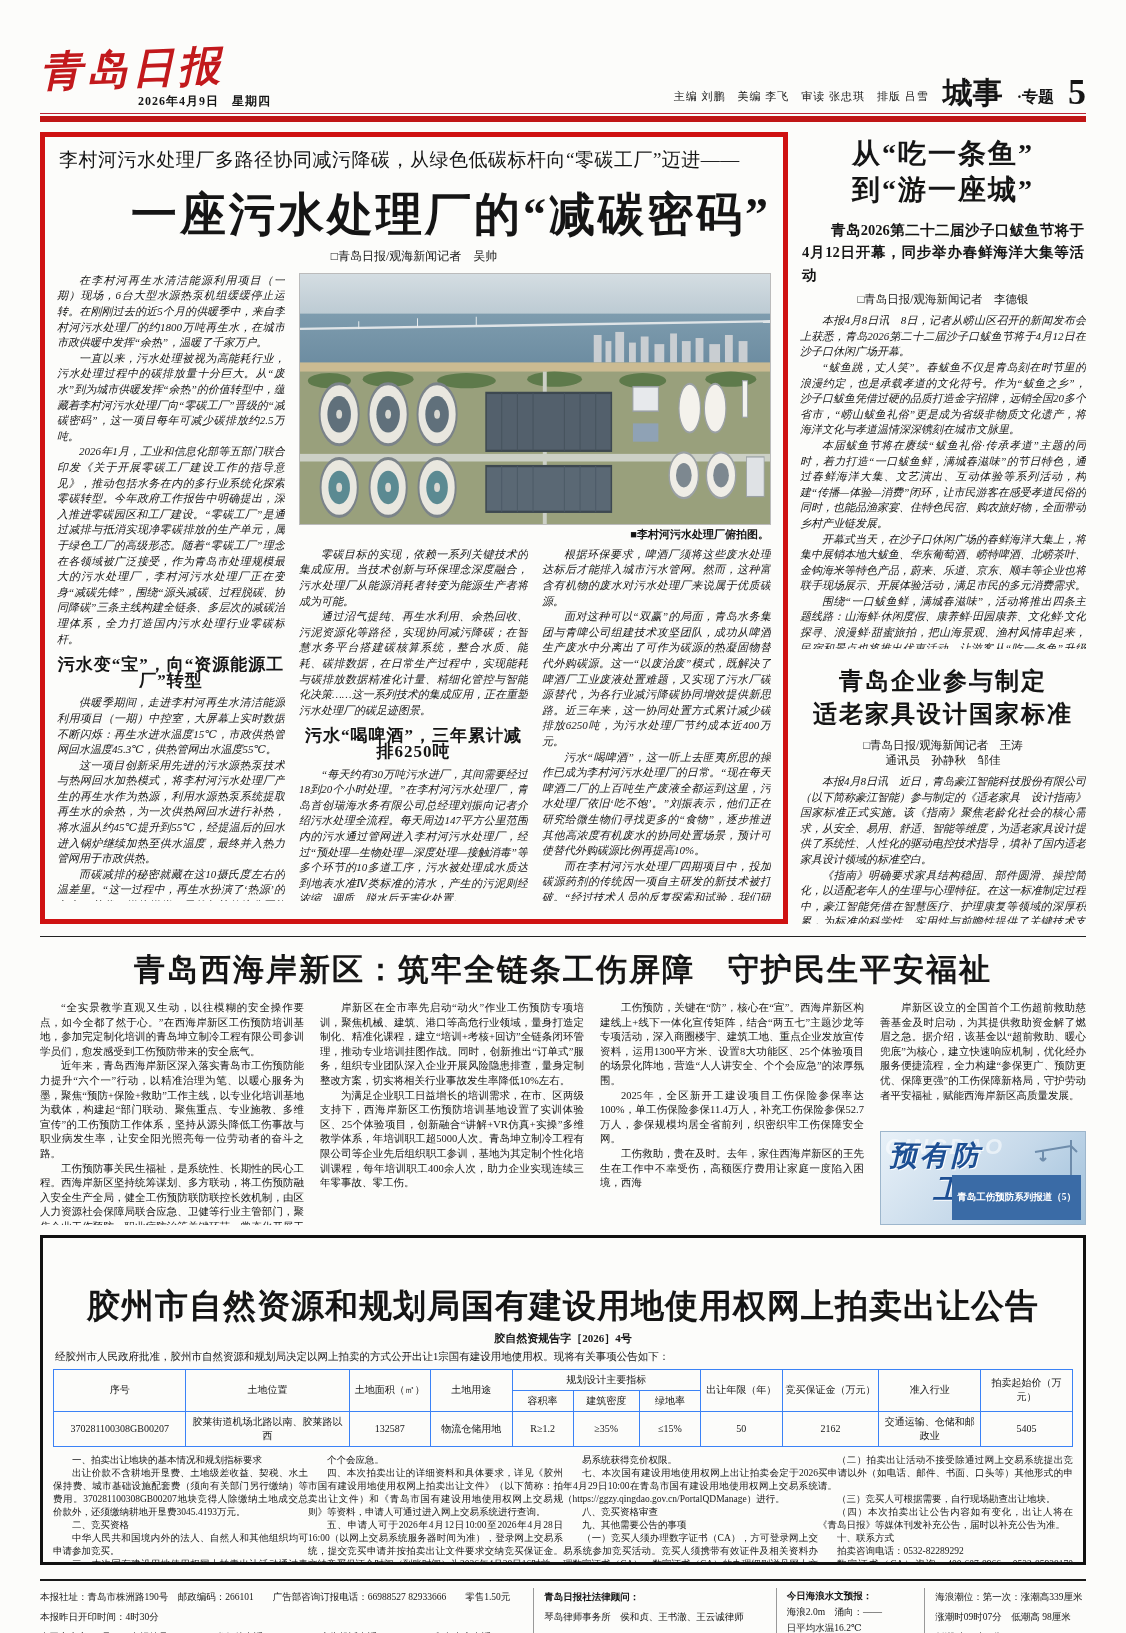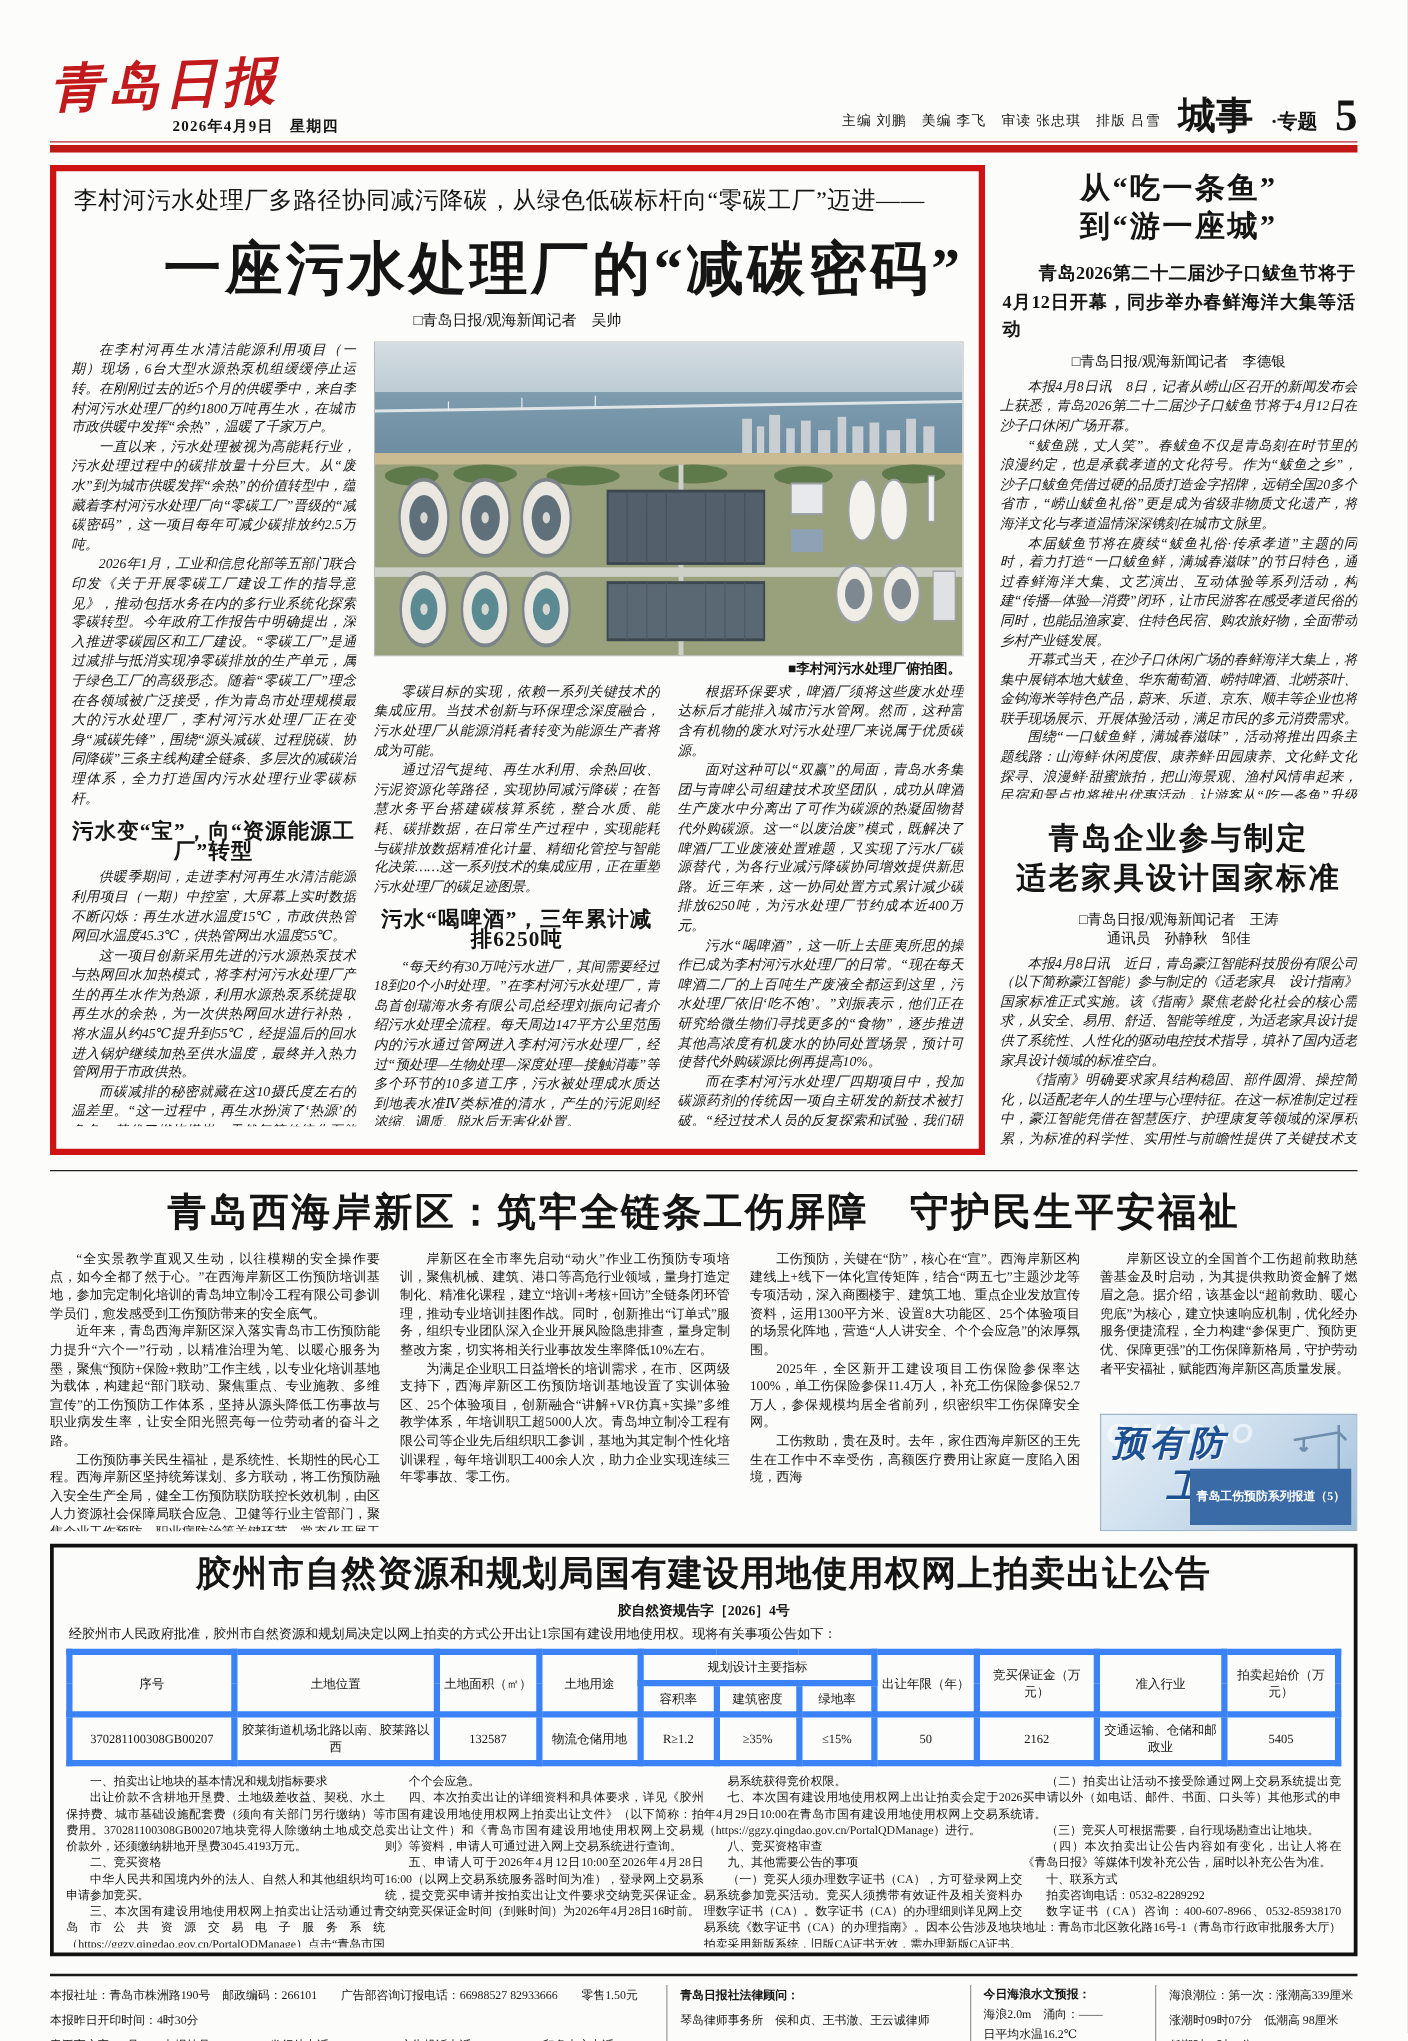--- a/index.html
+++ b/index.html
@@ -35,21 +35,21 @@
   .photo-wrap svg{display:block;width:100%;height:100%;}
   .caption{text-align:right;font-size:11px;font-weight:bold;margin:2px 2px 5px;}
   .lead-right-cols{display:flex;gap:14px;flex:1;overflow:hidden;}
   .lead-right-cols > div{flex:1;overflow:hidden;}
   .bodytext{font-size:11px;line-height:15.6px;text-align:justify;}
   .bodytext p{margin:0;text-indent:2em;font-style:italic;}
   .subhead{font-size:17px;font-weight:900;text-align:center;letter-spacing:1px;margin:10px 0 7px;text-indent:0;}
 
   
   .rail{width:286px;flex:none;overflow:hidden;height:792px;}
-  .fish-title{font-size:24px;font-weight:900;text-align:center;line-height:1.3;letter-spacing:2px;margin-top:4px;}
+  .fish-title{font-size:28px;font-weight:900;text-align:center;line-height:1.3;letter-spacing:2px;margin-top:4px;}
   .fish-sub{font-size:14.5px;font-weight:bold;line-height:1.55;text-align:justify;margin:10px 2px 6px;}
   .fish-sub p{margin:0;text-indent:2em;}
   .rail-byline{font-size:11.5px;text-align:center;margin:4px 0 6px;}
   .furn-title{font-size:24px;font-weight:900;text-align:center;line-height:1.35;letter-spacing:2px;margin-top:16px;}
 
   
   .rule-black{height:1px;background:#222;margin-top:12px;}
   .ws-headline{font-size:31px;font-weight:900;text-align:center;letter-spacing:2px;margin:12px 0 10px;}
   .ws-cols{display:flex;gap:16px;height:224px;overflow:hidden;}
   .ws-col{flex:1;overflow:hidden;}
@@ -63,25 +63,25 @@
          color:rgba(255,255,255,.55);letter-spacing:2px;font-family:"Liberation Sans",sans-serif;}
   .promo-l1{position:absolute;top:10px;left:8px;font-size:28px;font-weight:900;font-style:italic;color:#1d4f93;
          text-shadow:1px 1px 0 #fff;letter-spacing:3px;line-height:1;}
   .promo-l2{position:absolute;top:44px;left:52px;font-size:28px;font-weight:900;font-style:italic;color:#1d4f93;
          text-shadow:1px 1px 0 #fff;letter-spacing:3px;line-height:1;}
   .promo-series{position:absolute;right:4px;bottom:4px;font-size:9.5px;color:#fff;background:#3a6ba6;padding:16px 5px;font-weight:bold;}
   .promo-crane{position:absolute;right:6px;top:4px;}
 
   
   .auction-box{border:3px solid #111;margin-top:10px;padding:6px 10px 8px;box-sizing:border-box;height:330px;overflow:hidden;}
-  .auc-headline{font-size:28px;font-weight:900;text-align:center;letter-spacing:1px;line-height:1.15;}
+  .auc-headline{font-size:33px;font-weight:900;text-align:center;letter-spacing:1px;line-height:1.15;margin-top:44px;}
   .auc-docno{font-size:11px;font-weight:bold;text-align:center;margin:5px 0 4px;}
   .auc-intro{font-size:10.5px;margin:0 2px 5px;}
   table.auc{width:100%;border-collapse:collapse;font-size:10px;table-layout:fixed;}
-  table.auc th,table.auc td{border:5px solid #3b82f6;text-align:center;padding:3px 2px;font-weight:normal;overflow:hidden;}
+  table.auc th,table.auc td{border:1px solid #3b82f6;text-align:center;padding:3px 2px;font-weight:normal;overflow:hidden;}
   .auc-notes{display:flex;margin-top:7px;height:138px;overflow:hidden;}
   .auc-note-col{flex:1;overflow:hidden;}
   .notetext{font-size:9.5px;line-height:13px;text-align:justify;}
   .notetext p{margin:0;text-indent:2em;}
   .auc-sign{text-align:right;font-size:10.5px;font-weight:bold;line-height:1.7;padding-right:14px;margin-top:-34px;}
 
   
   .footer{border-top:2px solid #1a1a1a;margin-top:14px;padding-top:7px;display:flex;gap:12px;
           font-size:9.5px;line-height:2.1;}
   .footer > div{overflow:hidden;}

